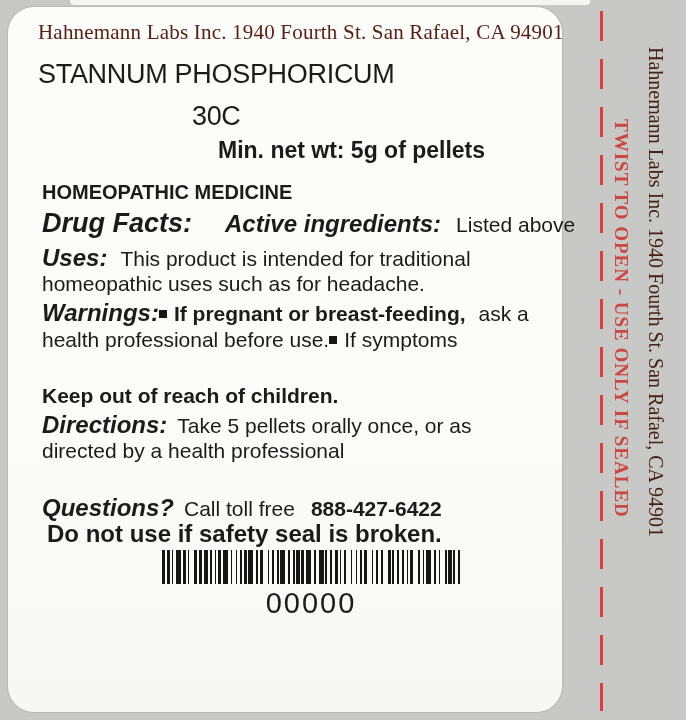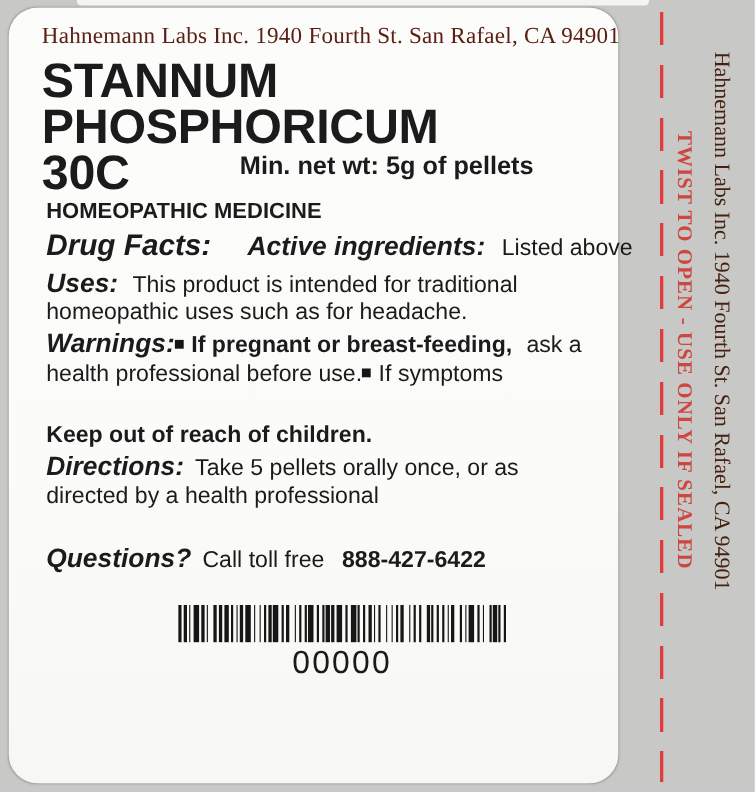--- a/index.html
+++ b/index.html
@@ -15,21 +15,21 @@
     border-radius:26px;
     box-shadow:0 0 2px rgba(0,0,0,0.25);
   }
   
   .banner{
     position:absolute;left:30px;top:13px;
     font-family:"Liberation Serif",serif;font-size:21px;color:#5a2014;
     white-space:nowrap;letter-spacing:0.2px;
   }
   
-  .title{position:absolute;left:30px;top:46px;font-size:44px;font-weight:700;line-height:42px;letter-spacing:-0.3px;}
+  .title{position:absolute;left:30px;top:46px;font-size:27px;font-weight:400;line-height:42px;letter-spacing:-0.3px;text-align:center;}
   .minwt{position:absolute;left:210px;top:130px;font-size:23px;font-weight:700;}
   
   .bline{position:absolute;left:34px;white-space:nowrap;font-size:21px;}
   .lbl{font-style:italic;font-weight:700;font-size:24px;}
   .lbl-big{font-style:italic;font-weight:700;font-size:27px;}
   .b{font-weight:700;}
   .sm{font-size:19px;}
   .ml4{margin-left:15px;} .ml10{margin-left:10px;} .ml13{margin-left:13px;}
   .ml16{margin-left:16px;} .ml22{margin-left:22px;} .ml24{margin-left:24px;}
   .ml33{margin-left:33px;} .ml56{margin-left:56px;}
@@ -107,20 +107,21 @@
     <div class="bline l-dir1">
       <span class="lbl">Directions:</span><span class="ml10">Take 5 pellets orally once, or as</span>
     </div>
     <div class="bline l-dir2">directed by a health professional</div>
 
 
     <div class="bline l-quest">
       <span class="lbl">Questions?</span><span class="ml10">Call toll free</span><span class="b ml16">888-427-6422</span>
     </div>
 
+    <div class="bline l-seal">Do not use if safety seal is broken.</div>
 
     <div class="barcode">
         <div style="position:absolute;left:0px;top:0;width:3.2px;height:34px;background:#161616"></div>
         <div style="position:absolute;left:4.800000000000001px;top:0;width:3.2px;height:34px;background:#161616"></div>
         <div style="position:absolute;left:9.6px;top:0;width:1.6px;height:34px;background:#161616"></div>
         <div style="position:absolute;left:14.399999999999999px;top:0;width:4.800000000000001px;height:34px;background:#161616"></div>
         <div style="position:absolute;left:20.8px;top:0;width:3.2px;height:34px;background:#161616"></div>
         <div style="position:absolute;left:25.6px;top:0;width:1.6px;height:34px;background:#161616"></div>
         <div style="position:absolute;left:32px;top:0;width:3.2px;height:34px;background:#161616"></div>
         <div style="position:absolute;left:36.800000000000004px;top:0;width:3.2px;height:34px;background:#161616"></div>

